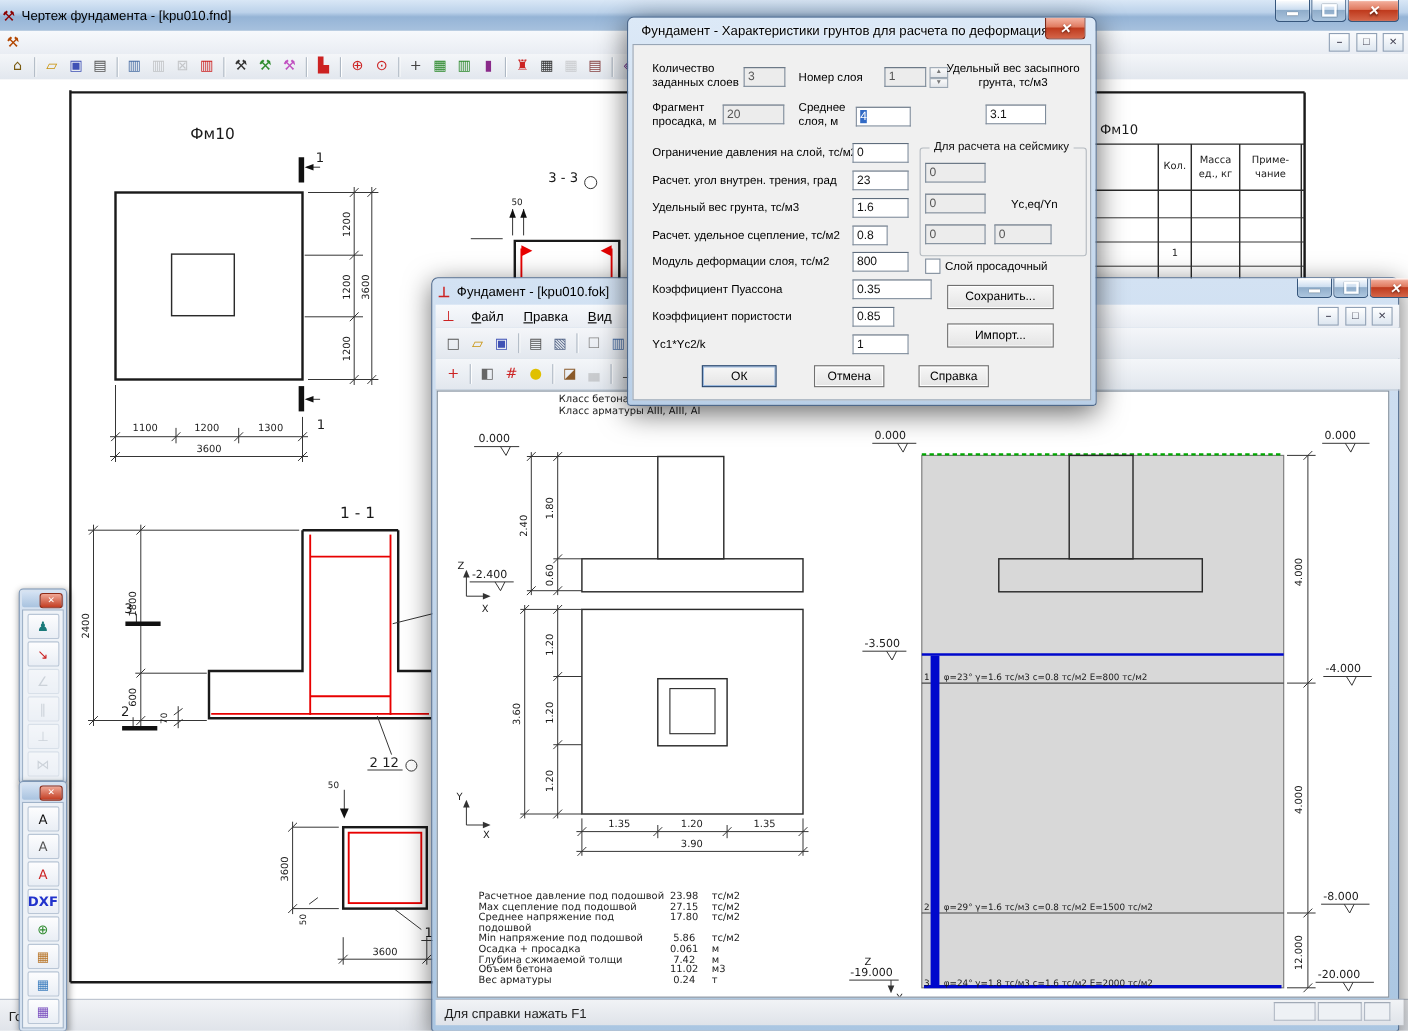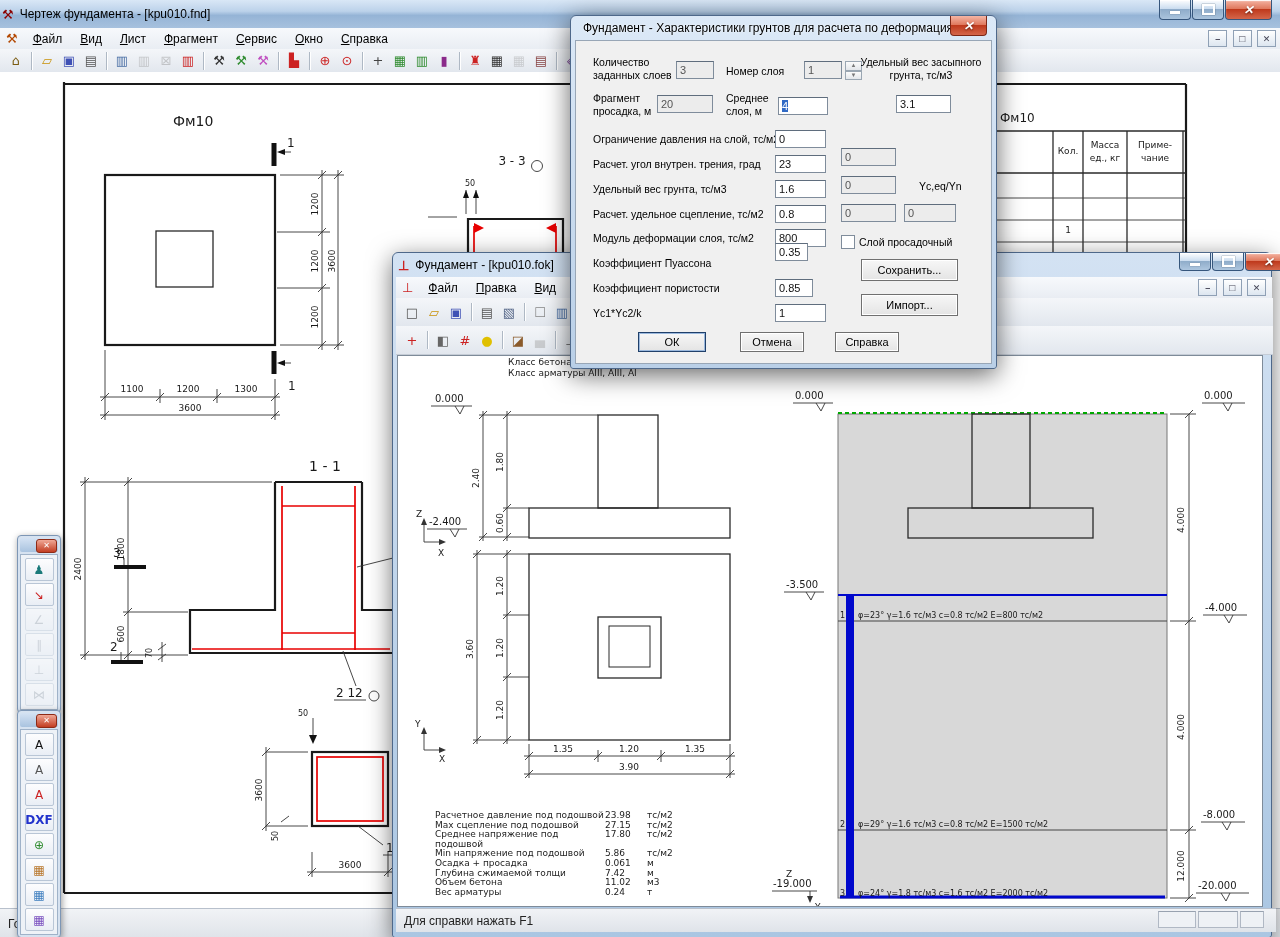--- a/index.html
+++ b/index.html
@@ -68,21 +68,21 @@
   .fok-menu{position:absolute;left:396px;top:277px;width:872px;height:21px}
   .fok-tb1{position:absolute;left:396px;top:298px;width:872px;height:28px}
   .fok-tb2{position:absolute;left:396px;top:326px;width:872px;height:28px}
   .fok-client{position:absolute;left:397px;top:355px;width:866px;height:552px;background:#fff;
               border:1px solid #7e8b99;box-sizing:border-box}
   .fok-status{position:absolute;left:396px;top:908px;width:872px;height:23px}
 
   .res-block{position:absolute;left:37px;top:455px;width:260px}
   .res-row{display:grid;grid-template-columns:170px 34px auto;font-size:9px;line-height:9.6px;color:#222;
            font-family:"DejaVu Sans",sans-serif}
-  .res-val{text-align:left}
+  .res-val{text-align:center}
   .res-unit{padding-left:8px}
   .spanel{position:absolute;height:15px;border:1px solid #b0b8c4;border-top-color:#98a2b0;background:#eef1f5}
 
   
   .dlg{position:absolute;left:570px;top:15px;width:425px;height:352px;
        background:linear-gradient(180deg,#dce9f7,#b9cfe7);border:1px solid #4e688a;border-radius:6px 6px 3px 3px;
        box-shadow:0 6px 26px rgba(0,0,0,.6)}
   .dlg-title{position:absolute;left:12px;top:5px;font-size:12px;color:#000;text-shadow:0 0 3px #fff}
   .dclose{position:absolute;top:0;right:9px;width:35px;height:19px;border:1px solid #7c2716;border-top:none;
           border-radius:0 0 4px 4px;background:linear-gradient(180deg,#f5b5a4,#e07a5f 45%,#bf3a1d 50%,#d4664a);
@@ -128,21 +128,20 @@
       <span class="capbtn">
           <i class="g-max"></i>
         </span>
       <span class="capbtn close">
           <i class="g-x"></i>
         </span>
     </span>
   </div>
   <div class="menubar main-menu">
     <span class="appglyph" style="color:#b34700">⚒</span>
-    <span><span class="menuitem">Файл</span><span class="menuitem">Вид</span><span class="menuitem">Лист</span><span class="menuitem">Фрагмент</span><span class="menuitem">Сервис</span><span class="menuitem">Окно</span><span class="menuitem">Справка</span></span>
     <span style="margin-left:auto;margin-right:8px">
       <span class="mdib m-min"></span>
       <span class="mdib m-res"></span>
       <span class="mdib m-x"></span>
     </span>
   </div>
   <div class="toolbar main-tb">
       <span class="ticon" style="color: rgb(122, 91, 16);">⌂</span>
       <span class="tsep"></span>
       <span class="ticon" style="color: rgb(200, 146, 10);">▱</span>
@@ -643,30 +642,33 @@
   <div class="dlbl" style="left:155px;top:89px">слоя,  м</div>
   <div class="fld" style="left:207px;top:81px;width:50px"><span class="selhl">4</span></div>
 
   <div class="dlbl" style="left:22px;top:117px">Ограничение давления на слой, тс/м2</div>
   <div class="fld" style="left:204px;top:114px;width:51px">0</div>
   <div class="dlbl" style="left:22px;top:142px">Расчет. угол внутрен. трения, град</div>
   <div class="fld" style="left:204px;top:139px;width:51px">23</div>
   <div class="dlbl" style="left:22px;top:167px">Удельный вес грунта, тс/м3</div>
   <div class="fld" style="left:204px;top:164px;width:51px">1.6</div>
   <div class="dlbl" style="left:22px;top:192px">Расчет. удельное сцепление, тс/м2</div>
-  <div class="fld" style="left:204px;top:189px;width:51px">0.8</div>
+  <div class="fld" style="left:204px;top:189px;width:32px">0.8</div>
   <div class="dlbl" style="left:22px;top:216px">Модуль деформации слоя, тс/м2</div>
   <div class="fld" style="left:204px;top:213px;width:51px">800</div>
   <div class="dlbl" style="left:22px;top:241px">Коэффициент Пуассона</div>
-  <div class="fld" style="left:204px;top:227px;width:33px">0.35</div>
+  <div class="fld" style="left:204px;top:238px;width:72px">0.35</div>
   <div class="dlbl" style="left:22px;top:266px">Коэффициент пористости</div>
   <div class="fld" style="left:204px;top:263px;width:38px">0.85</div>
   <div class="dlbl" style="left:22px;top:291px">Yc1*Yc2/k</div>
   <div class="fld" style="left:204px;top:288px;width:51px">1</div>
 
+  <div class="grp" style="left:265px;top:118px;width:150px;height:97px">
+    <span class="grp-title">Для расчета на сейсмику</span>
+  </div>
   <div class="fld dis" style="left:270px;top:132px;width:55px">0</div>
   <div class="fld dis" style="left:270px;top:160px;width:55px">0</div>
   <div class="dlbl" style="left:348px;top:164px">Yc,eq/Yn</div>
   <div class="fld dis" style="left:270px;top:188px;width:55px">0</div>
   <div class="fld dis" style="left:333px;top:188px;width:52px">0</div>
 
   <span class="cb" style="left:270px;top:219px"></span>
   <div class="dlbl" style="left:288px;top:220px">Слой просадочный</div>
 
   <div class="btn" style="left:290px;top:243px;width:95px;height:20px">Сохранить...</div>

